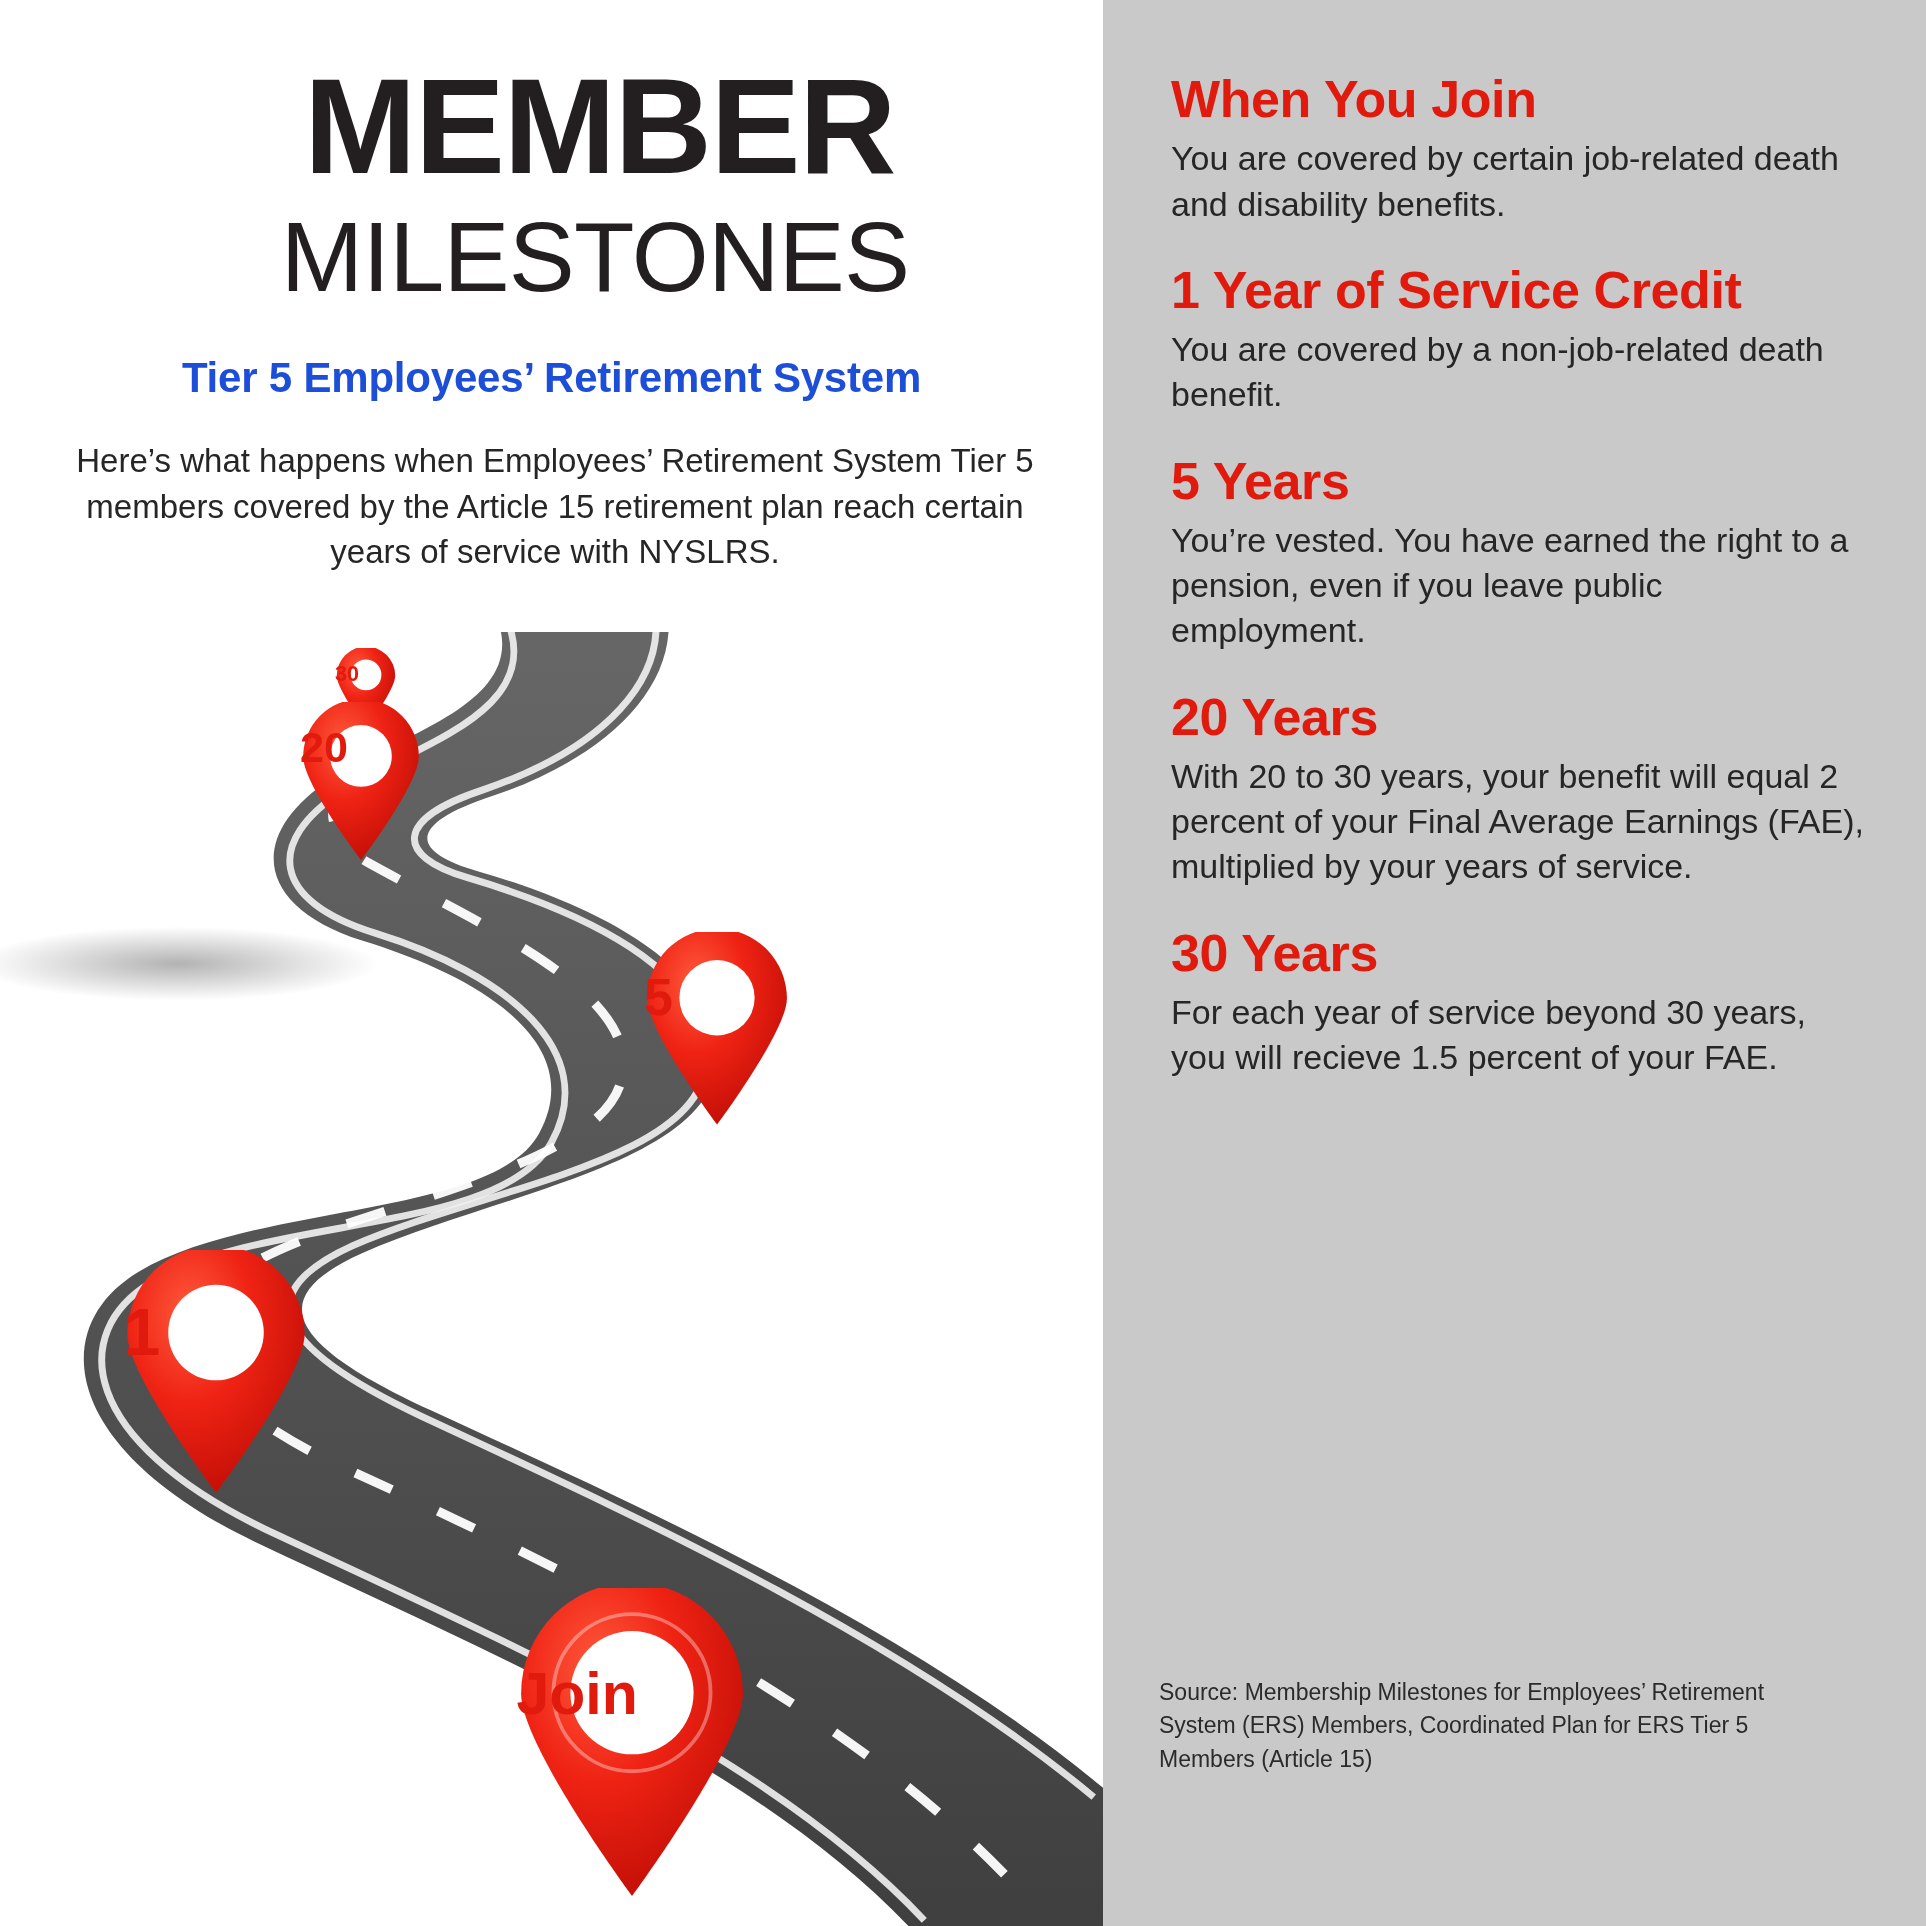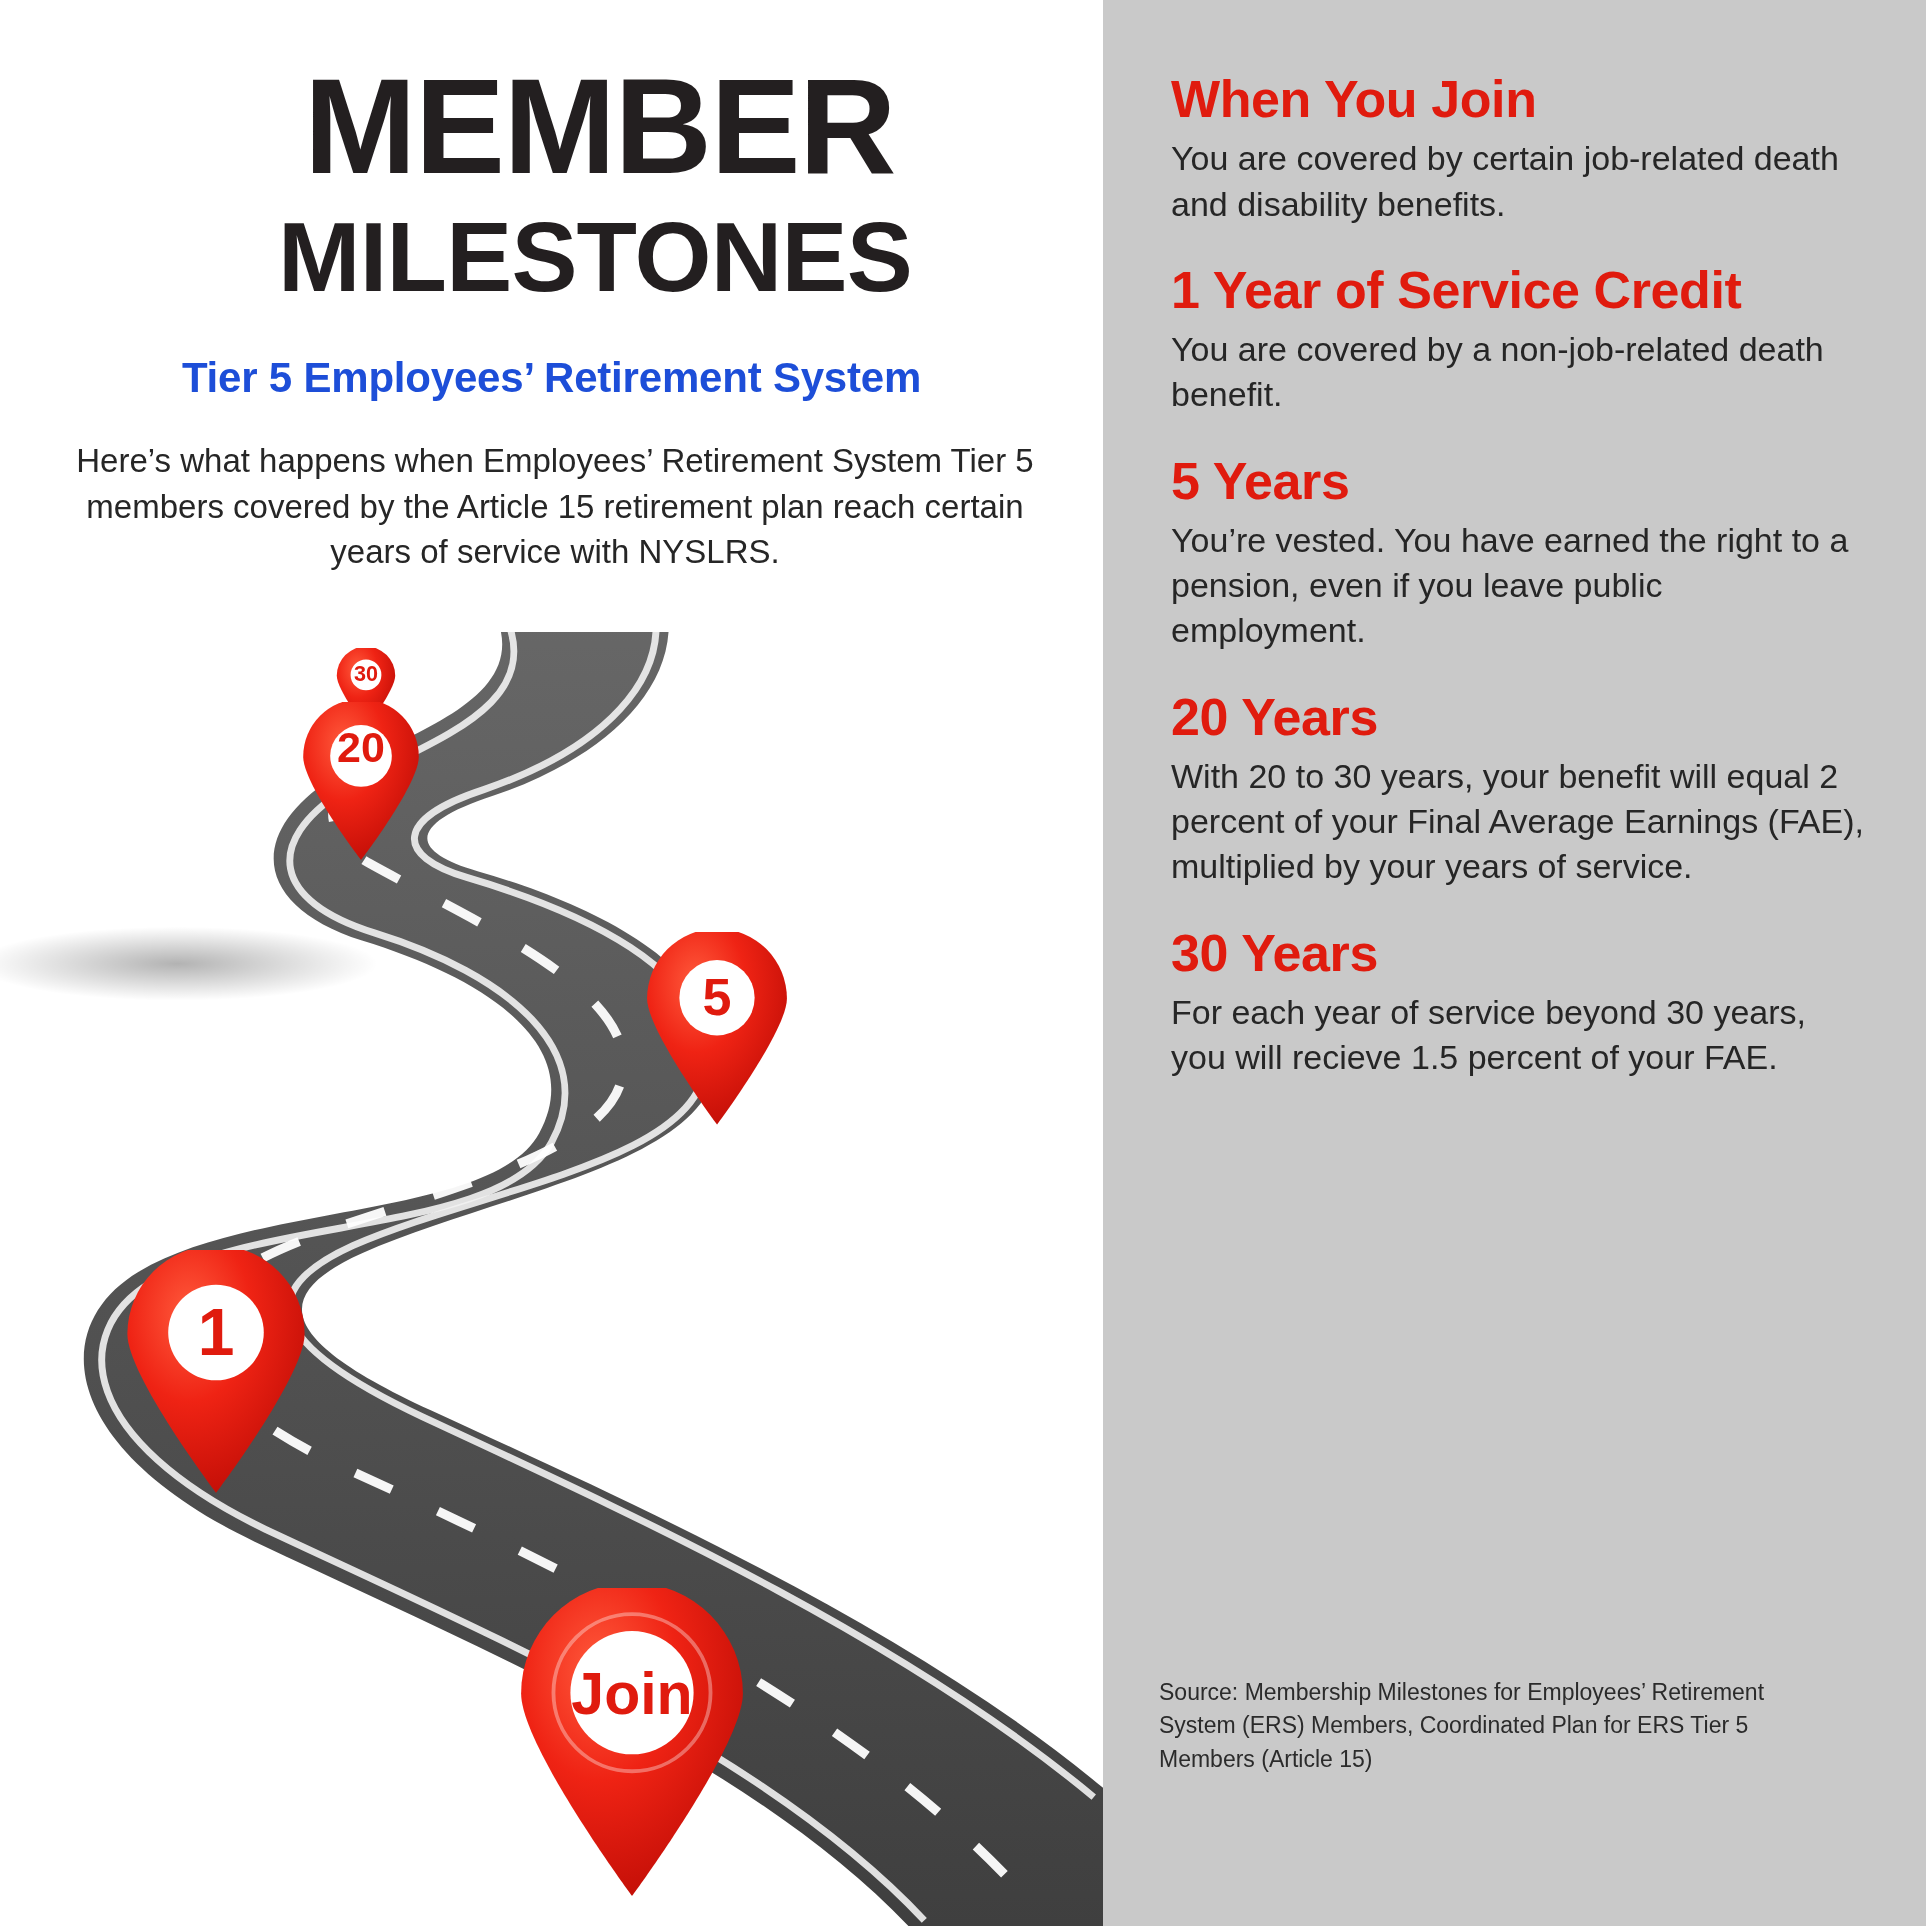--- a/index.html
+++ b/index.html
@@ -85,21 +85,21 @@
     line-height: 0.95;
     margin-left: 48px;
   }
   .title-sub {
     position: absolute;
     left: 0;
     top: 210px;
     width: 1190px;
     text-align: center;
     font-size: 99px;
-    font-weight: bold;
+    font-weight: normal;
     color: #231f20;
     letter-spacing: -0.8px;
     line-height: 0.95;
   }
   .tier-line {
     position: absolute;
     left: 0;
     top: 354px;
     width: 1103px;
     text-align: center;
@@ -132,21 +132,21 @@
   
   .pin {
     position: absolute;
     transform: translate(-50%, -100%);
   }
   .pin svg { display: block; }
   .pin-label {
     position: absolute;
     left: 0;
     width: 100%;
-    text-align: center;
+    text-align: left;
     color: #e01b0e;
     font-weight: bold;
     line-height: 1;
     pointer-events: none;
   }
 </style>
 </head>
 <body>
 
 <div class="page">

